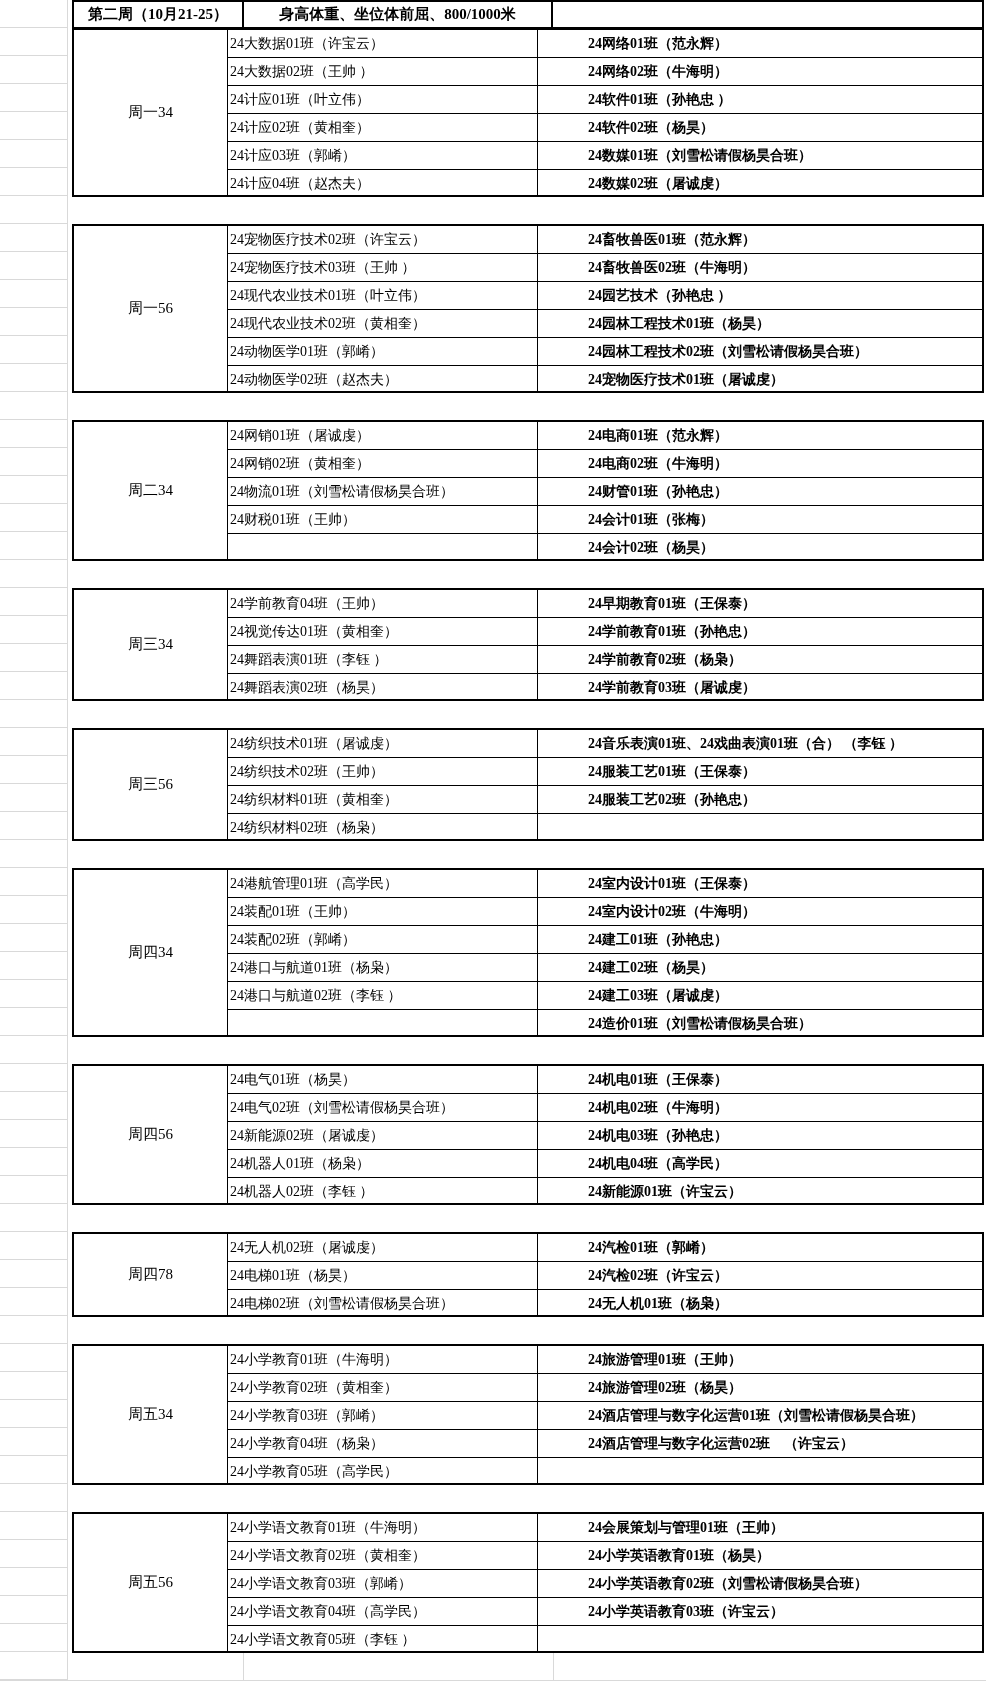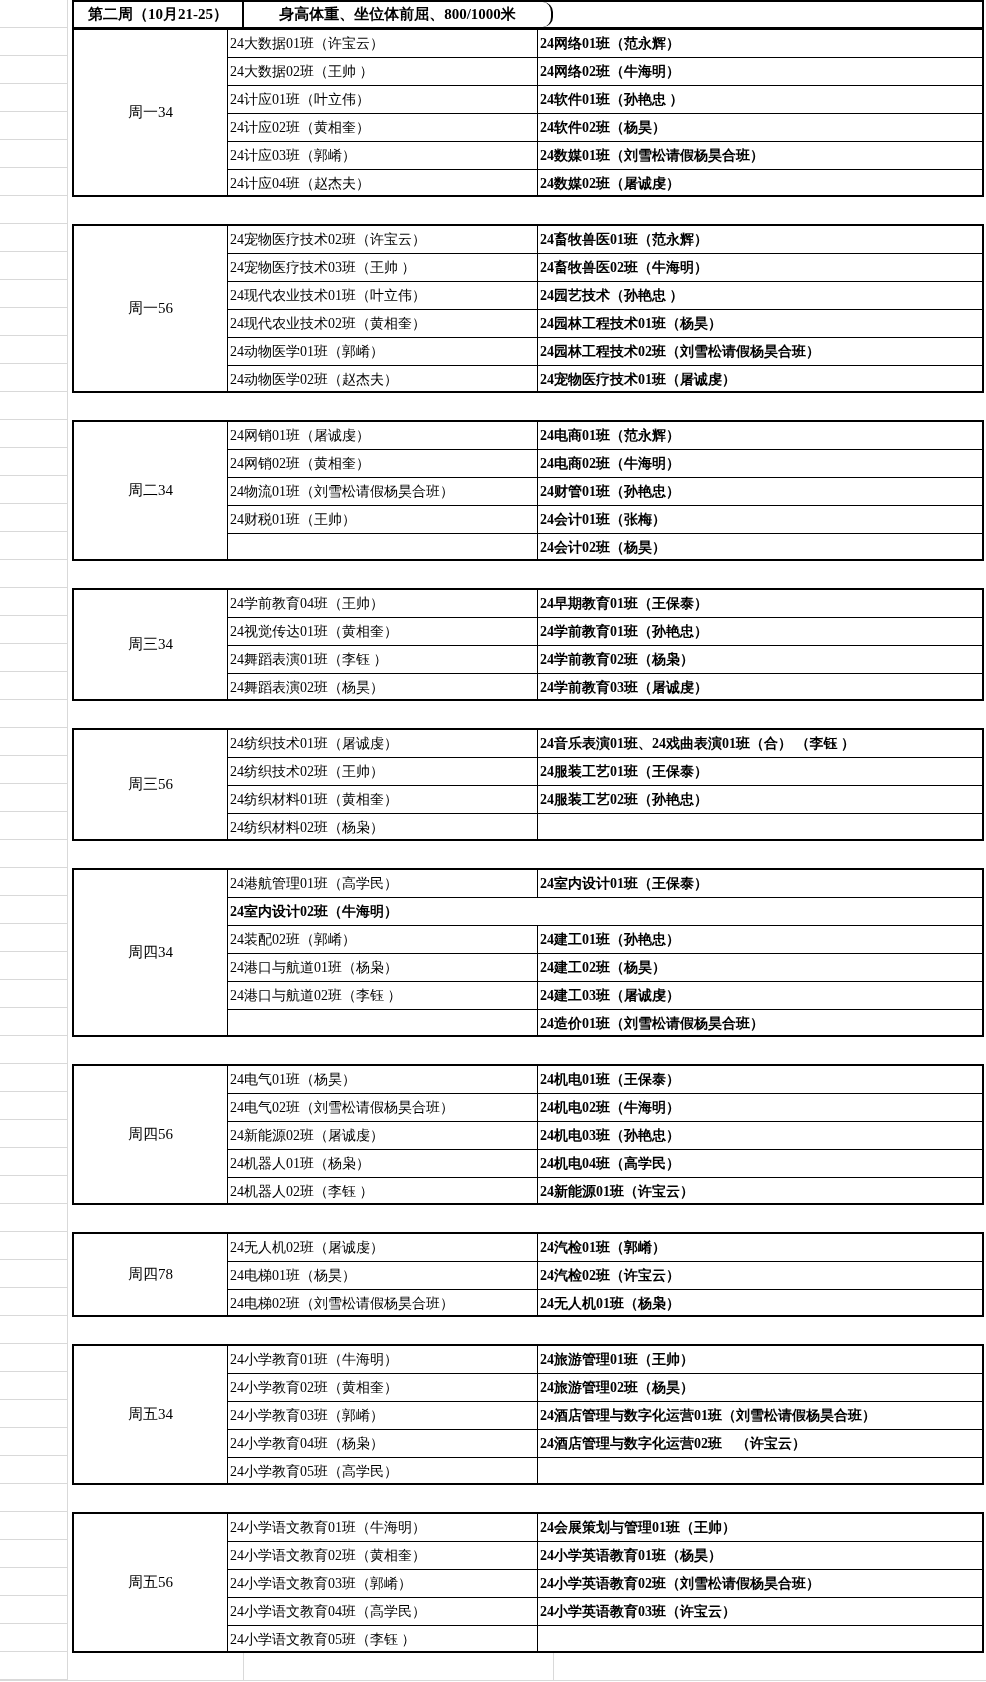--- a/index.html
+++ b/index.html
@@ -28,34 +28,34 @@
   
   .header-row{
     position:absolute;left:72px;top:0;width:912px;height:29px;
     display:flex;border:2px solid var(--border);background:var(--bg);
   }
   .header-cell{
     font-weight:bold;font-size:15px;line-height:25px;
     text-align:center;white-space:nowrap;overflow:hidden;
   }
   .hc-week{width:170px;border-right:2px solid var(--border);}
-  .hc-col1{width:309px;border-right:2px solid var(--border);border-radius:10px;}
+  .hc-col1{width:309px;border-right:2px solid var(--border);}
   .hc-col2{flex:1;margin-top:48px;}
   
   .section{
     position:absolute;left:72px;width:912px;
     display:flex;border:2px solid var(--border);background:var(--bg);
   }
   .week-cell{
     width:154px;border-right:1px solid var(--border);
     display:flex;align-items:center;justify-content:center;
     font-size:15px;white-space:nowrap;
   }
   .rows{flex:1;display:flex;flex-direction:column;}
-  .row{display:flex;height:28px;}
+  .row{display:flex;height:28px;gap:48px;}
   .row + .row{border-top:1px solid var(--border);}
   .cell{
     font-size:14px;line-height:27px;
     padding-left:2px;white-space:nowrap;overflow:hidden;
   }
   .cell.c1{width:310px;border-right:1px solid var(--border);}
   .cell.c2{flex:1;font-weight:bold;}
 </style>
 </head>
 <body>
@@ -200,20 +200,21 @@
       </div>
     </div>
     <div class="section" style="top: 868px; height: 169px;">
       <div class="week-cell">周四34</div>
       <div class="rows">
         <div class="row">
           <div class="cell c1">24港航管理01班（高学民）</div>
           <div class="cell c2">24室内设计01班（王保泰）</div>
         </div>
         <div class="row">
+          <div class="cell c1">24装配01班（王帅）</div>
           <div class="cell c2">24室内设计02班（牛海明）</div>
         </div>
         <div class="row">
           <div class="cell c1">24装配02班（郭崤）</div>
           <div class="cell c2">24建工01班（孙艳忠）</div>
         </div>
         <div class="row">
           <div class="cell c1">24港口与航道01班（杨枭）</div>
           <div class="cell c2">24建工02班（杨昊）</div>
         </div>

